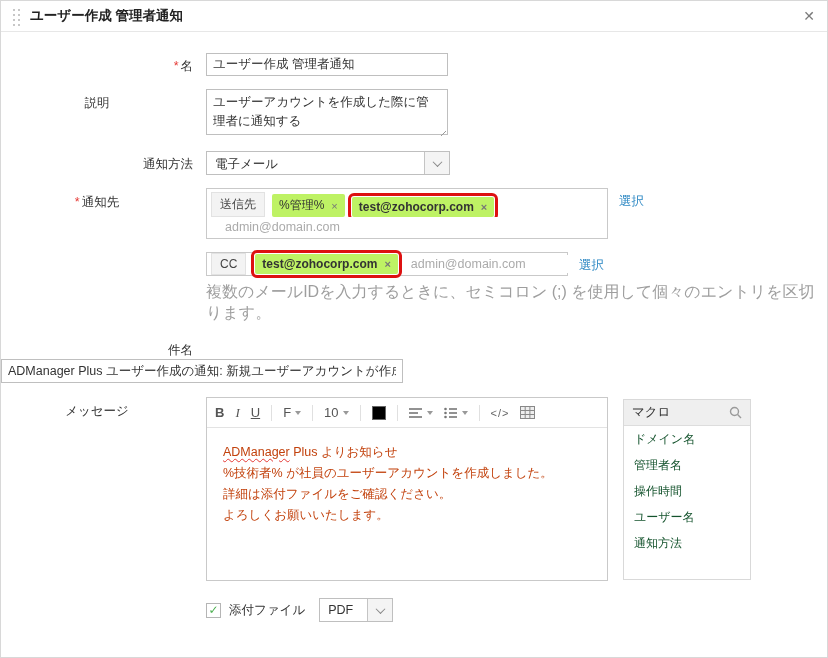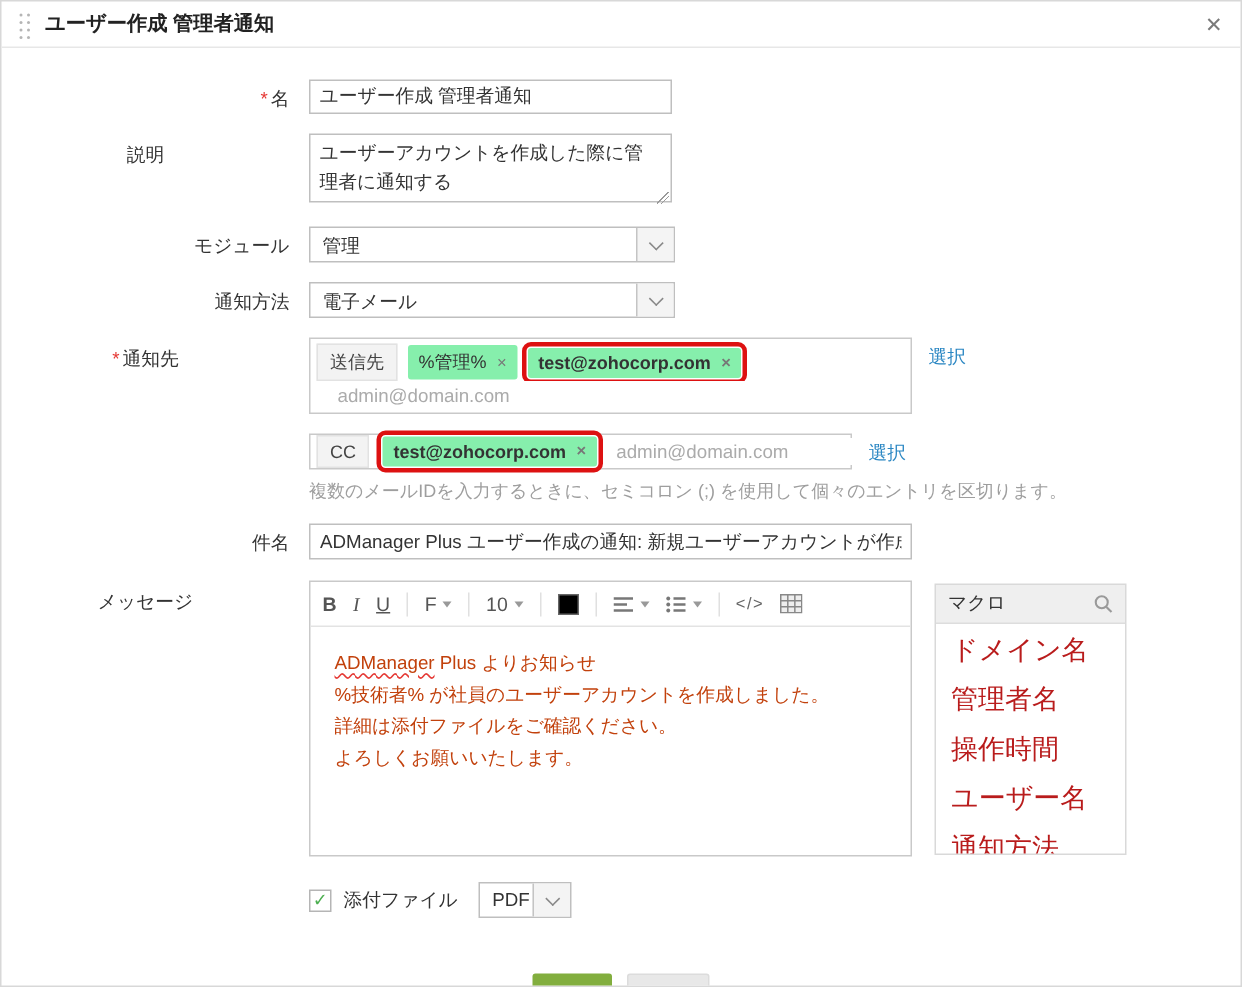--- a/index.html
+++ b/index.html
@@ -29,53 +29,53 @@
   .resize-wrap { position:relative; }
   .resize-wrap:after { content:""; position:absolute; right:2px; bottom:2px; width:8px; height:8px;
     background:linear-gradient(135deg, transparent 45%, #9a9a9a 45%, #9a9a9a 50%, transparent 50%, transparent 65%, #9a9a9a 65%, #9a9a9a 70%, transparent 70%); pointer-events:none; }
   
   .select { display:flex; width:244px; height:24px; border:1px solid #bfbfbf; background:#fff; cursor:pointer; }
   .select .val { flex:1; padding:4px 8px 0; white-space:nowrap; overflow:hidden; }
   .select .arrow { width:25px; flex:none; border-left:1px solid #c4c4c4; background:#f4f4f4; display:flex; align-items:center; justify-content:center; }
   .chev { width:7px; height:7px; border-right:1.5px solid #888; border-bottom:1.5px solid #888; transform:rotate(45deg) translate(-1px,-1px); }
   
   .tofield { width:402px; border:1px solid #c9c9c9; padding:3px 4px 2px; }
-  .tofield .line1 { display:flex; align-items:center; gap:7px; }
+  .tofield .line1 { display:flex; align-items:flex-end; gap:7px; }
   .field-tag { background:#f3f3f3; border:1px solid #e2e2e2; padding:3px 8px; font-size:12px; color:#444; flex:none; }
-  .chip { background:#86efac; border-radius:2px; padding:3px 7px; font-size:12px; color:#333; display:inline-flex; align-items:center; gap:7px; white-space:nowrap; }
+  .chip { background:#bef264; border-radius:2px; padding:3px 7px; font-size:12px; color:#333; display:inline-flex; align-items:center; gap:7px; white-space:nowrap; }
   .chip .x { color:#777; font-size:11px; cursor:pointer; }
   .red-frame { outline:3px solid #dd1111; outline-offset:1px;font-weight:bold; }
   .tofield .line2 input { border:none; width:330px; padding:3px 2px 2px 14px; }
   .ccfield { width:362px; height:24px; border:1px solid #c9c9c9; display:flex; align-items:center; gap:9px; padding:0 4px; }
   .ccfield input { border:none; flex:1; padding:2px 4px; }
   .sel-link { color:#2b87c3; margin-left:11px; padding-top:5px; cursor:pointer; text-decoration:none; font-size:12.5px; }
-  .helper { font-size:12px; color:#9e9e9e; margin-top:6px; }
+  .helper { font-size:16px; color:#9e9e9e; margin-top:6px; }
   .w-lg { width:402px; height:24px; }
   
   .editor { width:402px; border:1px solid #c9c9c9; background:#fff; }
   .toolbar { height:30px; border-bottom:1px solid #e3e3e3; display:flex; align-items:center; padding:0 8px; gap:11px; color:#555; }
   .tb { display:inline-flex; align-items:center; cursor:pointer; font-size:13px; color:#555; }
   .tb.b { font-weight:bold; } .tb.i { font-style:italic; font-family:"Liberation Serif",serif; } .tb.u { text-decoration:underline; }
   .caret { width:0; height:0; border-left:3px solid transparent; border-right:3px solid transparent; border-top:4px solid #999; display:inline-block; margin-left:4px; }
   .tb-sep { width:1px; height:16px; background:#e0e0e0; flex:none; }
   .swatch { width:14px; height:14px; background:#000; border:1px solid #666; }
   .tb svg { display:block; }
   .tb.code { font-size:11px; letter-spacing:1px; color:#666; }
   .editor-body { height:152px; padding:14px 16px; font-size:12.5px; line-height:21px; color:#c2410c; overflow:hidden; }
   .squiggle { text-decoration:underline; text-decoration-style:wavy; text-decoration-color:#e53935; text-decoration-thickness:1px; text-underline-offset:2px; }
   
   .macros { width:128px; height:181px; border:1px solid #d9d9d9; margin-left:15px; margin-top:2px; overflow:hidden; background:#fff; }
   .macros-head { height:26px; background:#efefef; border-bottom:1px solid #ddd; display:flex; align-items:center; padding:0 8px; color:#333; }
   .macros-head .mh-label { flex:1; font-size:12.5px; }
-  .macro-item { padding:5px 10px 4px; font-size:18px; color:#b91c1c; cursor:pointer; white-space:nowrap; }
+  .macro-item { padding:5px 10px 4px; font-size:12px; color:#14532d; cursor:pointer; white-space:nowrap; }
   
   .attach-row { margin-top:17px; margin-bottom:0; align-items:center; }
   .checkbox { width:15px; height:15px; border:1px solid #b5b5b5; background:#fff; display:inline-flex; align-items:center; justify-content:center; color:#4caf50; font-size:12px; font-weight:bold; cursor:pointer; flex:none; }
   .attach-label { margin:0 14px 0 8px; padding-top:1px; }
-  .select.pdf { width:62px; }
+  .select.pdf { width:74px; }
   
   .btn-row { display:flex; justify-content:center; gap:10px; margin-top:37px; }
   .btn { font-size:12.5px; padding:6px 14px; border-radius:2px; cursor:pointer; border:none; font-family:inherit; }
   .btn.save { background:#82ae3e; color:#fff; }
   .btn.back { background:#e8e8e8; color:#222; border:1px solid #dcdcdc; }
 </style>
 </head>
 <body>
 
 <div class="dlg-header">
@@ -91,29 +91,20 @@
   <div class="row">
     <div class="lbl"><span class="req">*</span><span>名</span></div>
     <input class="w-sm" type="text" value="ユーザー作成 管理者通知" style="">
   </div>
 
   <div class="row">
     <div class="lbl top">説明</div>
     <span class="resize-wrap"><textarea class="w-sm" style="">ユーザーアカウントを作成した際に管理者に通知する</textarea></span>
   </div>
 
-  <div class="row">
-    <div class="lbl">モジュール</div>
-    <div class="select">
-      <div class="val">管理</div>
-      <div class="arrow">
-          <span class="chev"></span>
-        </div>
-    </div>
-  </div>
 
   <div class="row">
     <div class="lbl">通知方法</div>
     <div class="select">
       <div class="val">電子メール</div>
       <div class="arrow">
           <span class="chev"></span>
         </div>
     </div>
   </div>
@@ -150,21 +141,21 @@
             <span class="x">×</span>
           </span>
           <input type="text" placeholder="admin@domain.com" style="">
         </div>
         <a class="sel-link" href="#">選択</a>
       </div>
       <div class="helper">複数のメールIDを入力するときに、セミコロン (;) を使用して個々のエントリを区切ります。</div>
     </div>
   </div>
 
-  <div class="row" style="margin-bottom:14px;">
+  <div class="row" style="margin-bottom:14px;flex-direction:column;">
     <div class="lbl">件名</div>
     <input class="w-lg" type="text" value="ADManager Plus ユーザー作成の通知: 新規ユーザーアカウントが作成されま" style="">
   </div>
 
   <div class="row" style="margin-bottom:0;">
     <div class="lbl top">メッセージ</div>
     <div class="editor">
       <div class="toolbar">
         <span class="tb b">B</span>
         <span class="tb i">I</span>

